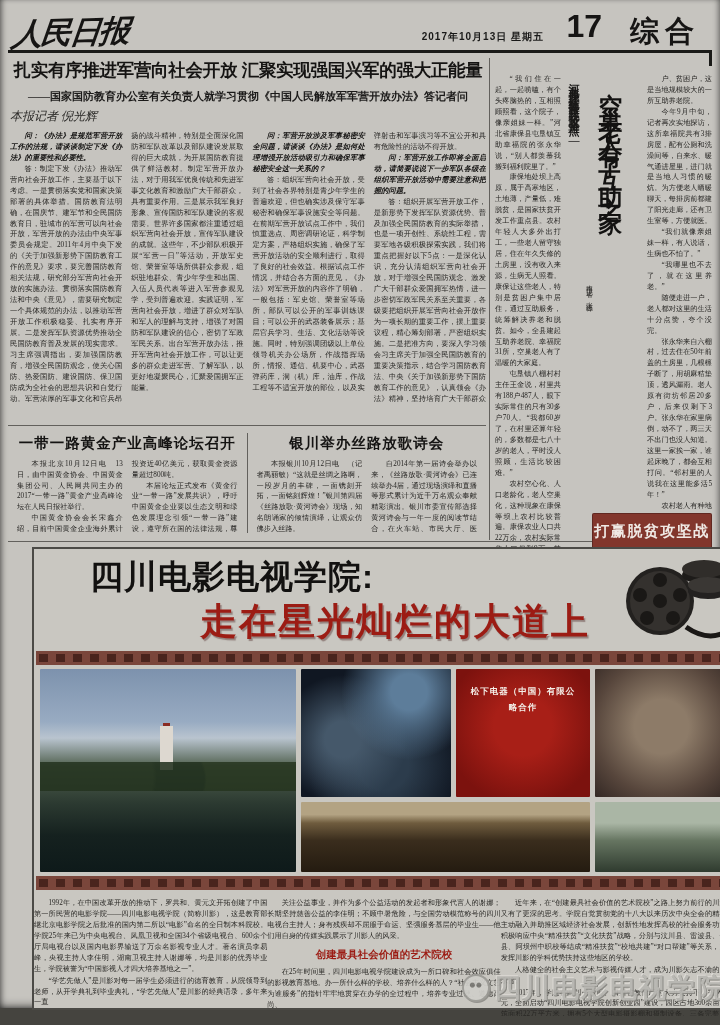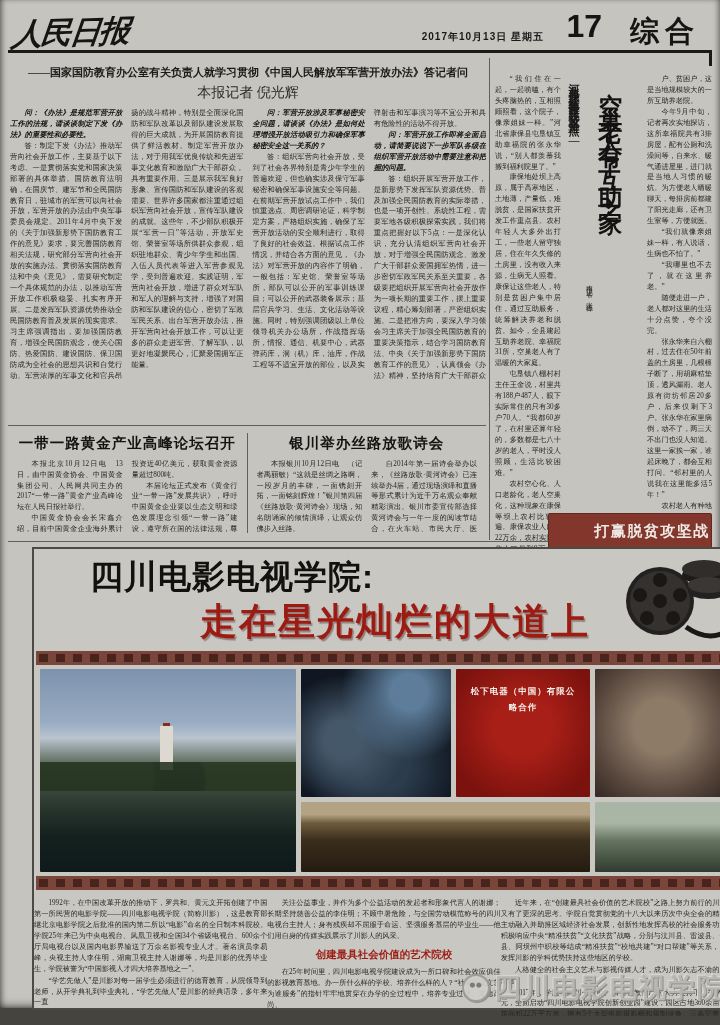--- a/index.html
+++ b/index.html
@@ -23,21 +23,21 @@
   }
   .mh-date{position:absolute;right:168px;top:24px;font-size:10px;font-weight:bold;letter-spacing:1px;color:#191918;font-family:"Liberation Sans","DejaVu Sans",sans-serif;}
   .mh-page{position:absolute;right:110px;top:2px;font-size:32px;font-weight:bold;color:#161514;font-family:"Liberation Sans","DejaVu Sans",sans-serif;}
   .mh-section{position:absolute;right:12px;top:6px;font-size:29px;font-weight:900;letter-spacing:6px;color:#161514;font-family:"Liberation Sans","DejaVu Sans",sans-serif;}
   #mast-rule{position:absolute;left:8px;top:50px;width:704px;height:3px;background:#1a1a18;}
   #mast-tick{position:absolute;right:8px;top:50px;width:3px;height:16px;background:#1a1a18;}
   
   #main-article{position:absolute;left:10px;top:58px;width:476px;height:364px;}
   .m-head{font-family:"Liberation Sans","DejaVu Sans",sans-serif;font-weight:900;font-size:17.5px;letter-spacing:-.3px;text-align:center;color:#151413;white-space:nowrap;}
   .m-sub{margin-top:7px;text-align:center;font-weight:bold;font-size:11px;color:#1b1a19;}
-  .m-byline{margin-top:4px;text-align:center;font-size:14px;color:#2a2927;}
+  .m-byline{margin-top:4px;font-size:12px;font-style:italic;color:#2a2927;}
   .m-body{margin-top:6px;height:282px;overflow:hidden;column-count:4;column-gap:9px;font-size:7.3px;line-height:1.5;text-align:justify;color:#262523;}
   .m-body p{margin:0;text-indent:2em;}
   .m-body p.em{font-weight:bold;font-style:italic;color:#141312;}
   
   .vrule-main{position:absolute;left:489px;top:58px;width:1px;height:482px;background:#62605c;}
   .hrule-news{position:absolute;left:8px;top:425px;width:478px;height:1px;background:#62605c;}
   .hrule-bot{position:absolute;left:8px;top:541px;width:704px;height:1px;background:#62605c;}
   
   #elder{position:absolute;left:495px;top:74px;width:217px;height:480px;}
   .e-flex{display:flex;height:100%;gap:5px;}
@@ -48,21 +48,20 @@
   .e-headgroup{width:76px;display:flex;gap:3px;}
   .e-kicker{writing-mode:vertical-rl;text-orientation:upright;font-weight:bold;font-size:11px;letter-spacing:3px;color:#1a1918;height:465px;}
   .e-byline{writing-mode:vertical-rl;text-orientation:upright;font-size:6.8px;color:#2d2c2a;margin-top:205px;letter-spacing:2px;}
   .e-headline{writing-mode:vertical-rl;text-orientation:upright;font-weight:900;font-size:24px;letter-spacing:13px;line-height:1.05;color:#131211;font-family:"Liberation Serif","DejaVu Serif",serif;}
   #badge{
     position:absolute;right:0;bottom:4px;width:120px;height:37px;
     display:flex;align-items:center;justify-content:center;
     color:#efe9e4;font-weight:900;font-size:15px;letter-spacing:1.5px;border-radius:2px;
     font-family:"Liberation Sans","DejaVu Sans",sans-serif;
     box-shadow:0 0 0 1px rgba(0,0,0,.25) inset;
-    padding-left:44px;
   }
   
   #news-row{position:absolute;left:8px;top:429px;width:478px;height:108px;display:flex;}
   .news-box{flex:1;padding:0 9px;overflow:hidden;}
   .news-div{width:1px;background:#62605c;margin:4px 0;}
   .n-head{text-align:center;font-weight:900;font-size:14.5px;letter-spacing:1px;color:#141312;margin:5px 0 6px;font-family:"Liberation Serif","DejaVu Serif",serif;}
   .n-body{column-count:2;column-gap:9px;font-size:7.2px;line-height:1.5;text-align:justify;height:76px;overflow:hidden;color:#262523;}
   .n-body p{margin:0;text-indent:2em;}
   
   #ad{position:absolute;left:8px;top:547px;width:700px;height:459px;border:2px solid #4b4a46;background:#c9c7c1;margin-left:24px;}
@@ -99,20 +98,21 @@
   <div id="masthead">
     <div class="logo">人民日报</div>
     <div class="mh-date">2017年10月13日 星期五</div>
     <div class="mh-page">17</div>
     <div class="mh-section">综合</div>
   </div>
   <div id="mast-rule"></div>
   <div id="mast-tick"></div>
 
   <div id="main-article">
+    <div class="m-head">扎实有序推进军营向社会开放 汇聚实现强国兴军的强大正能量</div>
     <div class="m-sub">——国家国防教育办公室有关负责人就学习贯彻《中国人民解放军军营开放办法》答记者问</div>
     <div class="m-byline">本报记者 倪光辉</div>
     <div class="m-body">
         <p class="em">问：《办法》是规范军营开放工作的法规，请谈谈制定下发《办法》的重要性和必要性。</p>
         <p>答：制定下发《办法》推动军营向社会开放工作，主要基于以下考虑。一是贯彻落实党和国家决策部署的具体举措。国防教育法明确，在国庆节、建军节和全民国防教育日，驻城市的军营可以向社会开放，军营开放的办法由中央军事委员会规定。2011年4月中央下发的《关于加强新形势下国防教育工作的意见》要求，要完善国防教育相关法规，研究部分军营向社会开放的实施办法。贯彻落实国防教育法和中央《意见》，需要研究制定一个具体规范的办法，以推动军营开放工作积极稳妥、扎实有序开展。二是发挥军队资源优势推动全民国防教育普及发展的现实需求。习主席强调指出，要加强国防教育，增强全民国防观念，使关心国防、热爱国防、建设国防、保卫国防成为全社会的思想共识和自觉行动。军营浓厚的军事文化和官兵昂扬的战斗精神，特别是全面深化国防和军队改革以及部队建设发展取得的巨大成就，为开展国防教育提供了鲜活教材。制定军营开放办法，对于用我军优良传统和先进军事文化教育和激励广大干部群众，具有重要作用。三是展示我军良好形象、宣传国防和军队建设的客观需要。世界许多国家都注重通过组织军营向社会开放，宣传军队建设的成就。这些年，不少部队积极开展“军营一日”等活动，开放军史馆、荣誉室等场所供群众参观，组织驻地群众、青少年学生和出国、入伍人员代表等进入军营参观见学，受到普遍欢迎。实践证明，军营向社会开放，增进了群众对军队和军人的理解与支持，增强了对国防和军队建设的信心，密切了军政军民关系。出台军营开放办法，推开军营向社会开放工作，可以让更多的群众走进军营、了解军队，以更好地凝聚民心，汇聚爱国拥军正能量。</p>
         <p class="em">问：军营开放涉及军事秘密安全问题，请谈谈《办法》是如何处理增强开放活动吸引力和确保军事秘密安全这一关系的？</p>
         <p>答：组织军营向社会开放，受到了社会各界特别是青少年学生的普遍欢迎，但也确实涉及保守军事秘密和确保军事设施安全等问题。在前期军营开放试点工作中，我们慎重选点、周密调研论证，科学制定方案，严格组织实施，确保了军营开放活动的安全顺利进行，取得了良好的社会效益。根据试点工作情况，并结合各方面的意见，《办法》对军营开放的内容作了明确，一般包括：军史馆、荣誉室等场所，部队可以公开的军事训练课目；可以公开的武器装备展示；基层官兵学习、生活、文化活动等设施。同时，特别强调团级以上单位领导机关办公场所，作战指挥场所，情报、通信、机要中心，武器弹药库，洞（机）库，油库，作战工程等不适宜开放的部位，以及实弹射击和军事演习等不宜公开和具有危险性的活动不得开放。</p>
         <p class="em">问：军营开放工作即将全面启动，请简要说说下一步军队各级在组织军营开放活动中需要注意和把握的问题。</p>
         <p>答：组织开展军营开放工作，是新形势下发挥军队资源优势、普及加强全民国防教育的实际举措，也是一项开创性、系统性工程，需要军地各级积极探索实践，我们将重点把握好以下5点：一是深化认识，充分认清组织军营向社会开放，对于增强全民国防观念、激发广大干部群众爱国拥军热情，进一步密切军政军民关系至关重要，各级要把组织开展军营向社会开放作为一项长期的重要工作，摆上重要议程，精心筹划部署，严密组织实施。二是把准方向，要深入学习领会习主席关于加强全民国防教育的重要决策指示，结合学习国防教育法、中央《关于加强新形势下国防教育工作的意见》，认真领会《办法》精神，坚持培育广大干部群众尤其是青少年的家国情怀和爱军尚武精神，牢牢把握军营开放的正确方向。三是突出关键，军队各级要紧密结合部队特点和国防教育需要，科学确定开放单位、内容和实施办法，严格执行开放的审批程序和范围、项目，切实落实保密工作规定，有计划有组织地安排军营开放，确保开放活动安全、规范、有序；地方有关部门要配合军营开放单位组织社会各界群众集中前往参观，发动各级各类媒体搞好宣传报道，扩大军营开放活动的社会影响。四是统好保障，组织军营开放活动，需要军地共同做好场地、设施、器材和交通、医疗等保障。为推动此项工作落实，《办法》要求，部队应当充分利用营区现有训练场地等设施，装备开放展示活动要讲求实效，勤俭节约，真实展示部队风貌，防止和克服形式主义；地方有关部门要落实有关政策规定，做好地方人员参观军营的资格审查、组织协调等工作，搞好交通、经费等必要保障。五是注重实效，各级要把军营开放工作作为展示军队良好形象、深化全民国防观念、促进部队建设水平提升的有利契机，以主题鲜明、形式多样的开放活动，让广大干部群众实实在在地感受我军优良传统和改革发展成就，让部队官兵进一步增强荣誉感使命感责任感，切实汇聚起强国兴军的磅礴力量。</p>
       </div>

